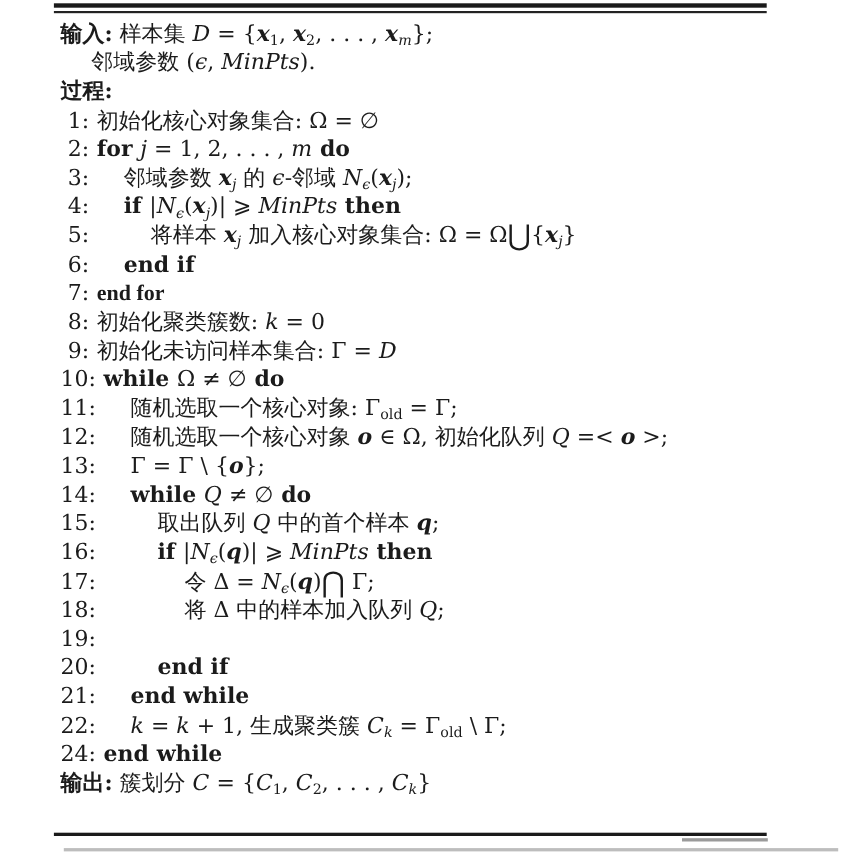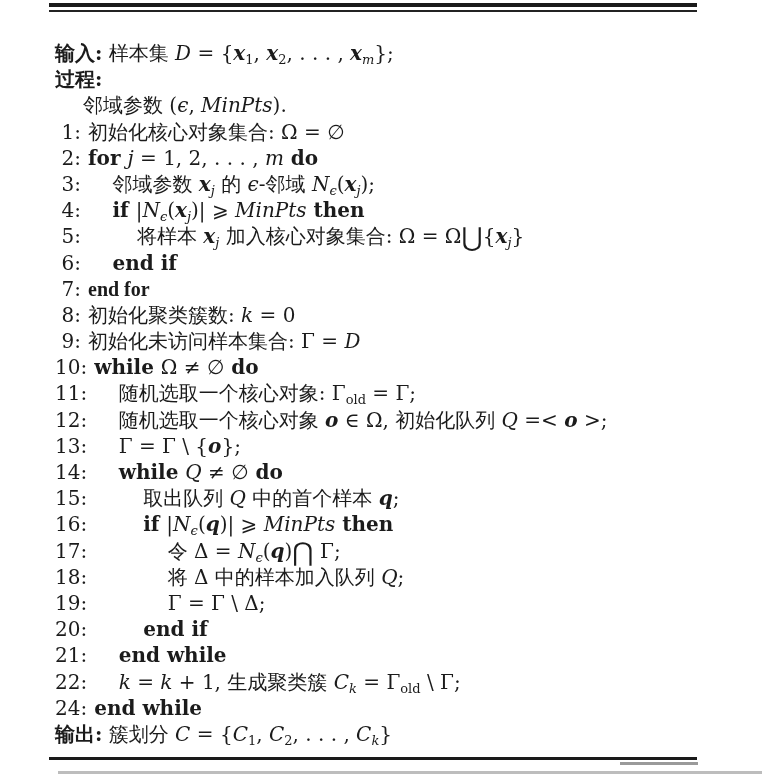--- a/index.html
+++ b/index.html
@@ -16,21 +16,20 @@
   .rule-top-thick   { left: 49px; top: 3px;   width: 648px; height: 4px; }
   .rule-top-thin    { left: 49px; top: 10px;  width: 648px; height: 2px; background: #232323; }
   .rule-bottom      { left: 49px; top: 757px; width: 648px; height: 3px; }
   .rule-artifact-1  { left: 620px; top: 762px; width: 78px;  height: 3px; background: #9a9a9a; }
   .rule-artifact-2  { left: 58px;  top: 771px; width: 704px; height: 3px; background: #bdbdbd; }
   .algo {
     position: absolute;
     left: 55px;
     top: 17px;
     width: 662px;
-    margin-top: 23px;
   }
   .line {
     display: flex;
     align-items: baseline;
     height: 26.2px;
     line-height: 26.2px;
     font-size: 20px;
     color: #1b1b1b;
     white-space: nowrap;
   }
@@ -53,24 +52,24 @@
 <body>
 
 <div class="page">
   <div class="rule rule-top-thick"></div>
   <div class="rule rule-top-thin"></div>
   <div class="algo">
       <div class="line">
         <span class="content" style="padding-left: 0px;"><span class="b">输入:</span><span class="r"> 样本集 </span><span class="i">D</span><span class="r"> = {</span><span class="bi">x</span><span class="sb">1</span><span class="r">, </span><span class="bi">x</span><span class="sb">2</span><span class="r">, . . . , </span><span class="bi">x</span><span class="si">m</span><span class="r">};</span></span>
       </div>
       <div class="line">
-        <span class="content" style="padding-left: 0px;"><span class="b">过程:</span></span>
+        <span class="content" style="padding-left: 28px;"><span class="r">邻域参数 (</span><span class="i">ϵ</span><span class="r">, </span><span class="i">MinPts</span><span class="r">).</span></span>
       </div>
       <div class="line">
-        <span class="content" style="padding-left: 28px;"><span class="r">邻域参数 (</span><span class="i">ϵ</span><span class="r">, </span><span class="i">MinPts</span><span class="r">).</span></span>
+        <span class="content" style="padding-left: 0px;"><span class="b">过程:</span></span>
       </div>
       <div class="line">
         <span class="num">1:</span>
         <span class="content" style="padding-left: 7px;"><span class="r">初始化核心对象集合: Ω = ∅</span></span>
       </div>
       <div class="line">
         <span class="num">2:</span>
         <span class="content" style="padding-left: 7px;"><span class="b">for </span><span class="i">j</span><span class="r"> = 1, 2, . . . , </span><span class="i">m</span><span class="b"> do</span></span>
       </div>
       <div class="line">
@@ -132,21 +131,20 @@
       <div class="line">
         <span class="num">17:</span>
         <span class="content" style="padding-left: 80.5px;"><span class="r">令 Δ = </span><span class="i">N</span><span class="si">ϵ</span><span class="r">(</span><span class="bi">q</span><span class="r">)</span><span class="op">⋂</span><span class="r"> Γ;</span></span>
       </div>
       <div class="line">
         <span class="num">18:</span>
         <span class="content" style="padding-left: 80.5px;"><span class="r">将 Δ 中的样本加入队列 </span><span class="i">Q</span><span class="r">;</span></span>
       </div>
       <div class="line">
         <span class="num">19:</span>
-        <span class="content" style="padding-left: 80.5px;"><span class="r">Γ = Γ \ Δ;</span></span>
       </div>
       <div class="line">
         <span class="num">20:</span>
         <span class="content" style="padding-left: 56px;"><span class="b">end if</span></span>
       </div>
       <div class="line">
         <span class="num">21:</span>
         <span class="content" style="padding-left: 31.5px;"><span class="b">end while</span></span>
       </div>
       <div class="line">

